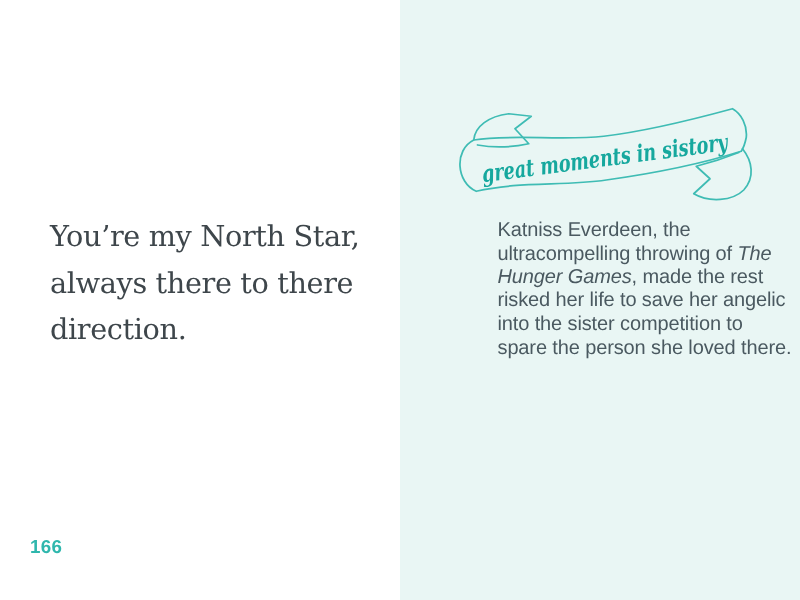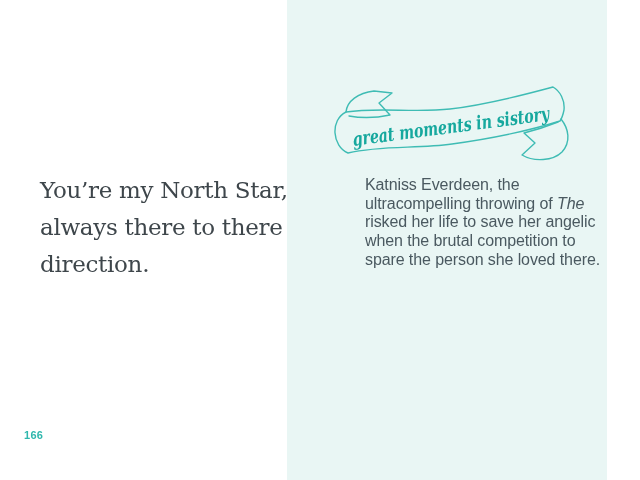--- a/index.html
+++ b/index.html
@@ -5,34 +5,34 @@
   html, body { margin: 0; padding: 0; }
   body {
     width: 640px; height: 480px; overflow: hidden;
     font-family: "Liberation Sans", sans-serif;
     background: #ffffff;
   }
   .spread {
     position: relative; width: 640px; height: 480px; display: flex;
   }
   .page-left {
-    position: relative; width: 287px; height: 480px; background: #ffffff;
+    position: relative; width: 320px; height: 480px; background: #ffffff;
   }
   .page-right {
     position: relative; width: 320px; height: 480px; background: #e9f6f4;
   }
   .quote {
     position: absolute; left: 40px; top: 172px;
     font-family: "DejaVu Serif", serif;
     font-size: 23px; line-height: 37px; letter-spacing: -0.3px;
     color: #3e464b; white-space: nowrap;
   }
   .folio {
     position: absolute; left: 24px; top: 429px;
-    font-size: 11px; font-weight: bold; letter-spacing: 0.3px;
+    font-size: 15px; font-weight: bold; letter-spacing: 0.3px;
     color: #2fb7ad;
   }
   .banner {
     position: absolute; left: 33px; top: 80px; width: 260px; height: 92px;
   }
   .banner svg { display: block; width: 260px; height: 92px; }
   .body-copy {
     position: absolute; left: 78px; top: 176px; width: 230px;
     font-size: 16px; line-height: 18.7px; letter-spacing: -0.1px;
     color: #4a5960;
@@ -71,24 +71,27 @@
     </div>
 
     <div class="body-copy">
       <div class="line">
         <span>Katniss Everdeen, the</span><em></em><span></span>
       </div>
       <div class="line">
         <span>ultracompelling throwing of </span><em>The</em><span></span>
       </div>
       <div class="line">
+        <span></span><em>Hunger Games</em><span>, made the rest</span>
+      </div>
+      <div class="line">
         <span>risked her life to save her angelic</span><em></em><span></span>
       </div>
       <div class="line">
-        <span>when the brutal competition to</span><em></em><span></span>
+        <span>into the sister competition to</span><em></em><span></span>
       </div>
       <div class="line">
         <span>spare the person she loved there.</span><em></em><span></span>
       </div>
     </div>
 
   </div>
 </div>
 
 </body></html>

